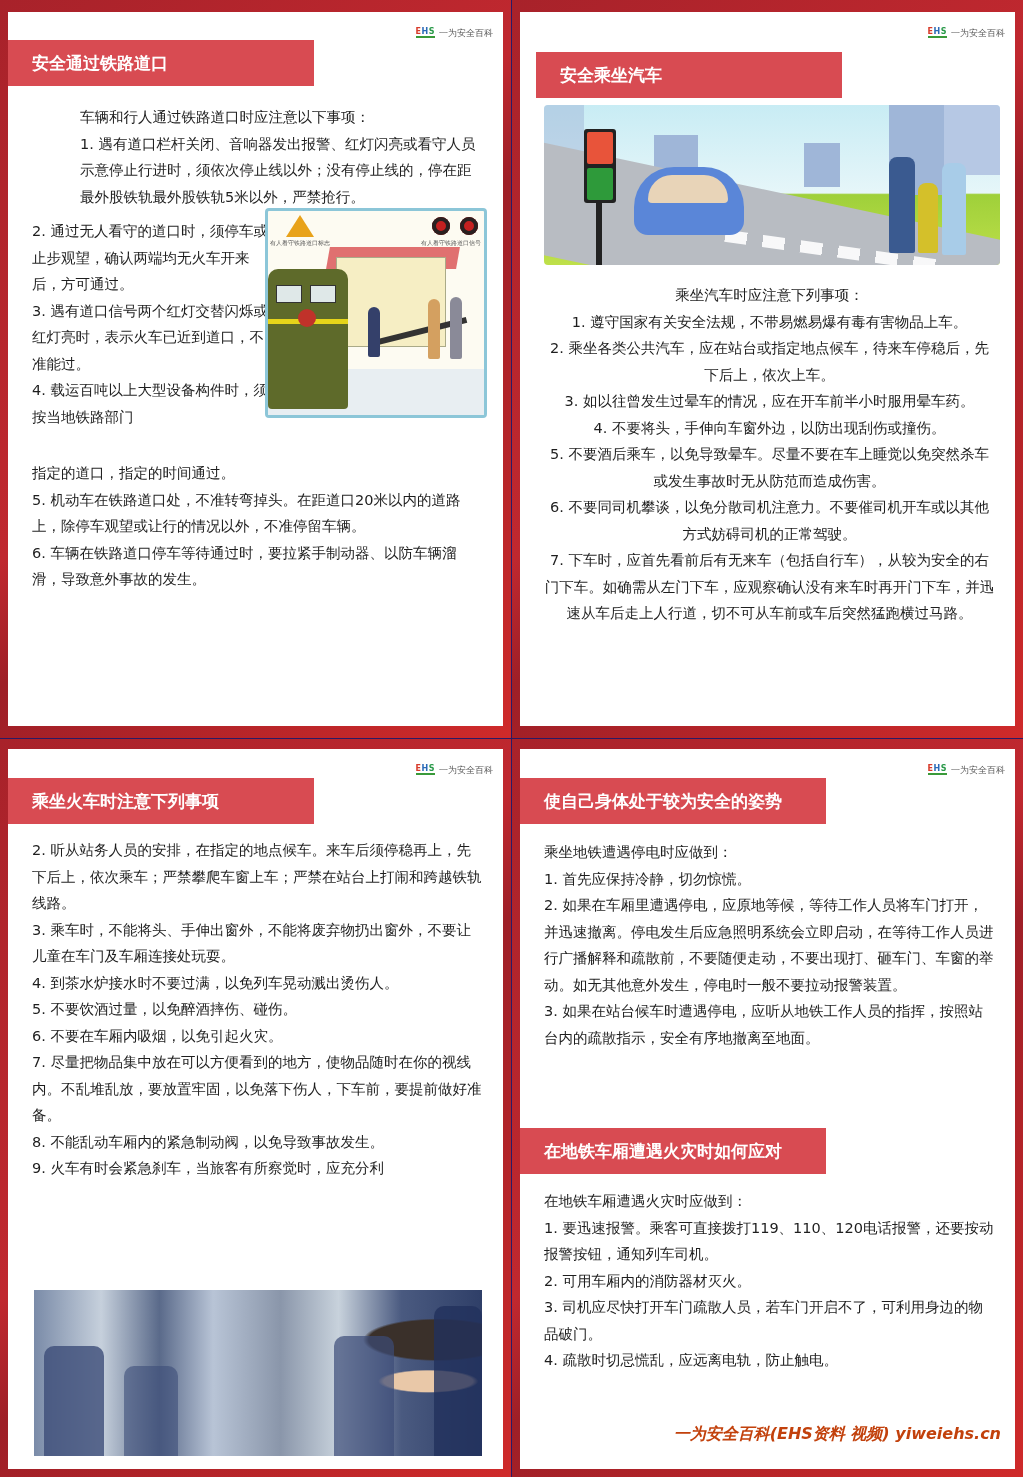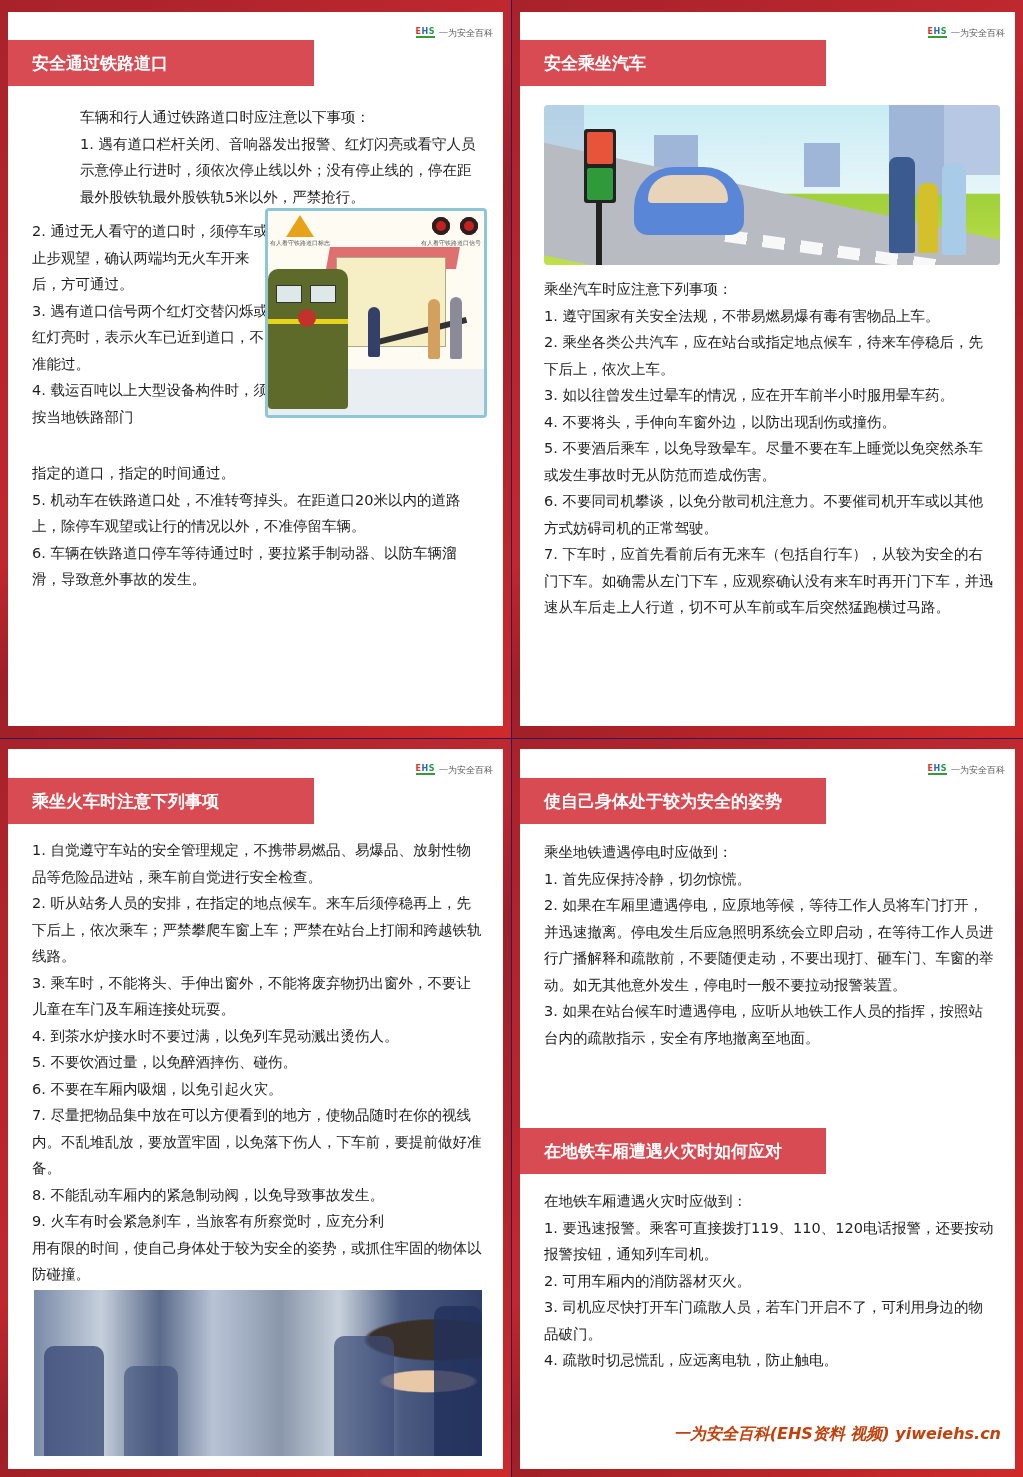--- a/index.html
+++ b/index.html
@@ -146,21 +146,21 @@
     </div>
   </div>
 </section>
 
 <section class="quad q2">
   <div class="card">
     <div class="brand">
       <span class="ehs"><span class="e">E</span><span class="h">H</span><span class="s">S</span></span>
       <span>一为安全百科</span>
     </div>
-    <div class="title-bar" style="top:28px;">安全乘坐汽车</div>
+    <div class="title-bar" style="top:40px;margin-left:16px;">安全乘坐汽车</div>
 
     <div class="illus car-illus">
       <div class="bldg" style="left:0;top:0;width:40px;height:80px;opacity:.5;"></div>
       <div class="bldg" style="left:110px;top:30px;width:44px;height:50px;"></div>
       <div class="bldg" style="left:260px;top:38px;width:36px;height:44px;"></div>
       <div class="bldg" style="left:345px;top:0;width:56px;height:90px;"></div>
       <div class="bldg" style="left:400px;top:0;width:56px;height:70px;background:#b6c8e4;"></div>
       <div class="road"></div>
       <div class="zebra"></div>
       <div class="pole"></div>
@@ -169,21 +169,21 @@
         <div class="green"></div>
       </div>
       <div class="car">
           <div class="glass"></div>
         </div>
       <div class="fam" style="left:345px;top:52px;width:26px;height:96px;background:#3a5a90;"></div>
       <div class="fam" style="left:374px;top:78px;width:20px;height:70px;background:#d4c02a;"></div>
       <div class="fam" style="left:398px;top:58px;width:24px;height:92px;background:#a8cce8;"></div>
     </div>
 
-    <div class="body-text" style="top:264px;">
+    <div class="body-text" style="top:270px;text-align:center;">
       <p>乘坐汽车时应注意下列事项：</p>
       <p>1. 遵守国家有关安全法规，不带易燃易爆有毒有害物品上车。</p>
       <p>2. 乘坐各类公共汽车，应在站台或指定地点候车，待来车停稳后，先下后上，依次上车。</p>
       <p>3. 如以往曾发生过晕车的情况，应在开车前半小时服用晕车药。</p>
       <p>4. 不要将头，手伸向车窗外边，以防出现刮伤或撞伤。</p>
       <p>5. 不要酒后乘车，以免导致晕车。尽量不要在车上睡觉以免突然杀车或发生事故时无从防范而造成伤害。</p>
       <p>6. 不要同司机攀谈，以免分散司机注意力。不要催司机开车或以其他方式妨碍司机的正常驾驶。</p>
       <p>7. 下车时，应首先看前后有无来车（包括自行车），从较为安全的右门下车。如确需从左门下车，应观察确认没有来车时再开门下车，并迅速从车后走上人行道，切不可从车前或车后突然猛跑横过马路。</p>
     </div>
   </div>
@@ -191,30 +191,28 @@
 
 <section class="quad q3">
   <div class="card">
     <div class="brand">
       <span class="ehs"><span class="e">E</span><span class="h">H</span><span class="s">S</span></span>
       <span>一为安全百科</span>
     </div>
     <div class="title-bar" style="top:29px;">乘坐火车时注意下列事项</div>
 
     <div class="body-text" style="top:88px;">
-      <p>1. 自觉遵守车站的安全管理规定，不携带易燃品、易爆品、放射性物品等危险品进站，乘车前自觉进行安全检查。</p>
       <p>2. 听从站务人员的安排，在指定的地点候车。来车后须停稳再上，先下后上，依次乘车；严禁攀爬车窗上车；严禁在站台上打闹和跨越铁轨线路。</p>
       <p>3. 乘车时，不能将头、手伸出窗外，不能将废弃物扔出窗外，不要让儿童在车门及车厢连接处玩耍。</p>
       <p>4. 到茶水炉接水时不要过满，以免列车晃动溅出烫伤人。</p>
       <p>5. 不要饮酒过量，以免醉酒摔伤、碰伤。</p>
       <p>6. 不要在车厢内吸烟，以免引起火灾。</p>
       <p>7. 尽量把物品集中放在可以方便看到的地方，使物品随时在你的视线内。不乱堆乱放，要放置牢固，以免落下伤人，下车前，要提前做好准备。</p>
       <p>8. 不能乱动车厢内的紧急制动阀，以免导致事故发生。</p>
       <p>9. 火车有时会紧急刹车，当旅客有所察觉时，应充分利</p>
-      <p>用有限的时间，使自己身体处于较为安全的姿势，或抓住牢固的物体以防碰撞。</p>
     </div>
 
     <div class="illus photo-illus">
       <div class="seat" style="left:10px;width:60px;height:110px;"></div>
       <div class="seat" style="left:90px;width:54px;height:90px;opacity:.6;"></div>
       <div class="seat" style="left:300px;width:60px;height:120px;opacity:.7;"></div>
       <div class="seat" style="left:400px;width:48px;height:150px;background:#22315c;"></div>
     </div>
   </div>
 </section>

